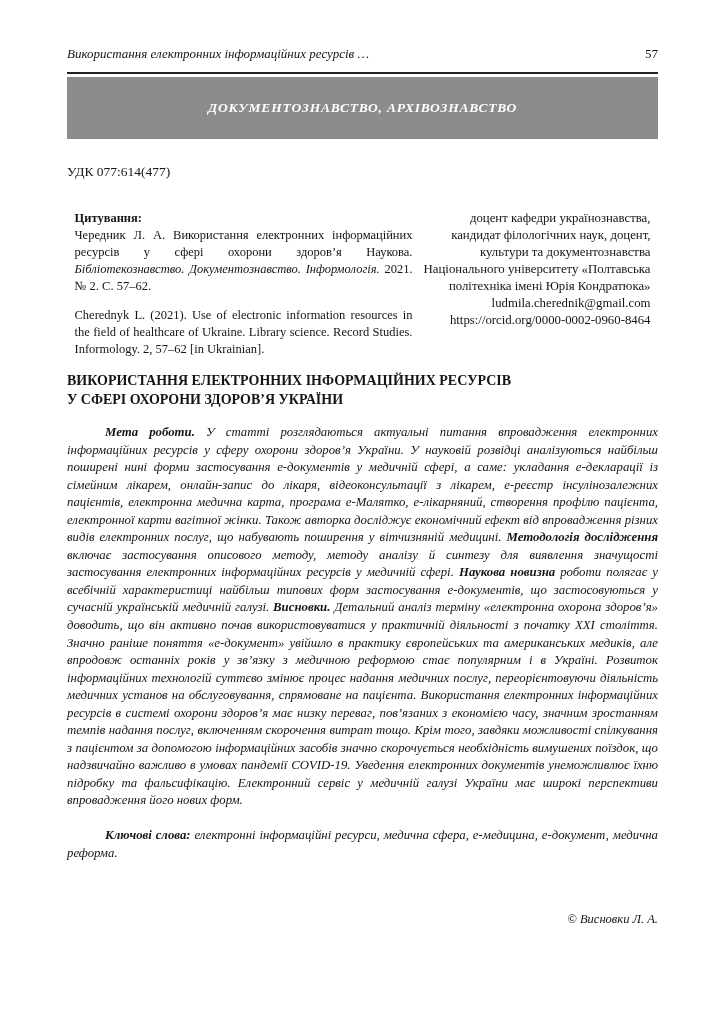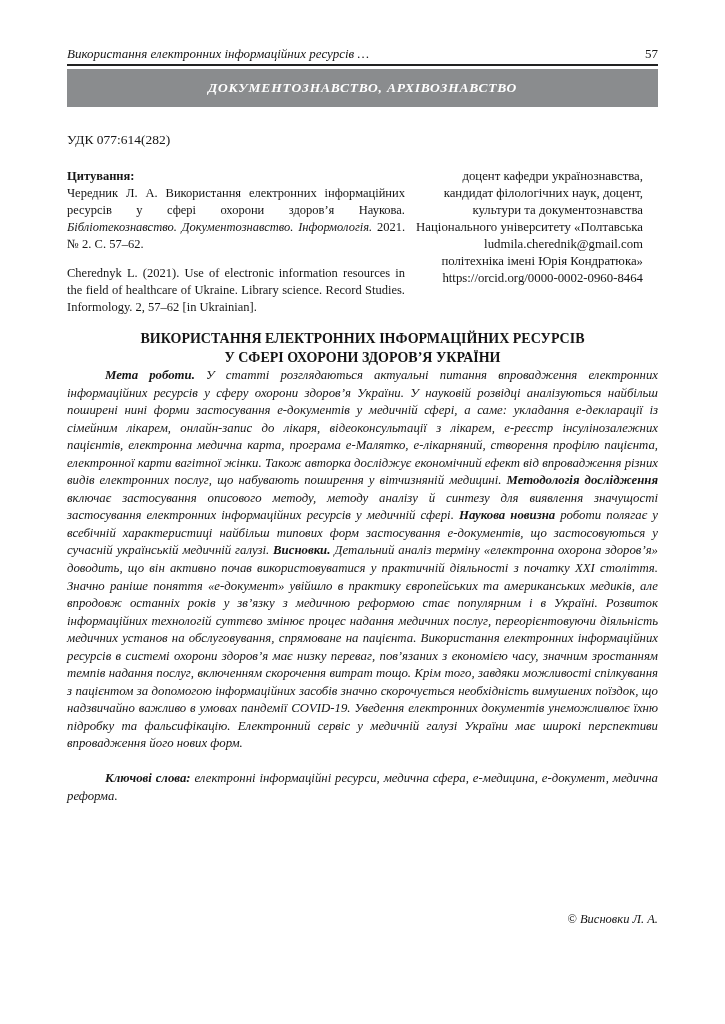--- a/index.html
+++ b/index.html
@@ -5,43 +5,43 @@
   html,body{margin:0;padding:0;}
   body{
     width:725px;height:1024px;position:relative;background:#ffffff;
     font-family:"Liberation Serif","DejaVu Serif",serif;color:#151515;
     -webkit-font-smoothing:antialiased;overflow:hidden;
   }
   .content{position:absolute;left:67px;top:0;width:591px;}
   
   .running-head{
     margin-top:46px;display:flex;justify-content:space-between;align-items:flex-start;
-    border-bottom:2px solid #222;padding-bottom:2px;
+    border-bottom:2px solid #222;padding-bottom:10px;
     font-style:italic;font-size:13px;
   }
   .running-head .pageno{font-style:normal;font-size:13px;}
   
   .banner{
-    margin-top:3px;height:38px;display:flex;align-items:center;justify-content:center;
+    margin-top:3px;height:62px;display:flex;align-items:center;justify-content:center;
     color:#ffffff;font-weight:bold;font-style:italic;font-size:13.5px;letter-spacing:.8px;
   }
   
   .udc{margin-top:25px;font-size:13.5px;}
   
-  .meta-row{margin-top:20px;display:flex;justify-content:flex-start;}
+  .meta-row{margin-top:30px;display:flex;justify-content:center;}
   .cite-col{width:338px;font-size:12.5px;line-height:17px;text-align:justify;}
   .cite-label{font-weight:bold;}
   .cite-en{margin-top:12px;}
   .author-col{width:238px;text-align:right;font-size:12.8px;line-height:17px;}
   .author-name{font-weight:bold;font-style:italic;}
   
-  .title{margin-top:13px;text-align:center;font-weight:bold;font-size:14px;line-height:19px;}
+  .title{margin-top:13px;text-align:left;font-weight:bold;font-size:14px;line-height:19px;}
   
   .abstract{
-    margin-top:0;font-style:italic;font-size:12.8px;line-height:17.55px;
+    margin-top:15px;font-style:italic;font-size:12.8px;line-height:17.55px;
     text-align:justify;text-indent:38px;
   }
   .abstract .b,.kw .b{font-weight:bold;}
   .i{font-style:italic;}
   .kw{
     margin-top:17px;font-style:italic;font-size:12.8px;line-height:17.55px;
     text-align:justify;text-indent:38px;
   }
   .footer-copy{
     position:absolute;right:67px;top:912px;font-style:italic;font-size:12.5px;
@@ -54,35 +54,35 @@
 
   <div class="running-head">
     <span>Використання електронних інформаційних ресурсів …</span>
     <span class="pageno">57</span>
   </div>
 
   <div class="banner" style="background: rgb(138, 140, 142);">
     <span>ДОКУМЕНТОЗНАВСТВО, АРХІВОЗНАВСТВО</span>
   </div>
 
-  <div class="udc">УДК 077:614(282)</div>
+  <div class="udc">УДК 077:614(477)</div>
 
   <div class="meta-row">
     <div class="cite-col">
       <div class="cite-label">Цитування:</div>
       <div class="cite-ua"><span>Чередник Л. А. Використання електронних інформаційних ресурсів у сфері охорони здоров’я Наукова. </span><span class="i">Бібліотекознавство. Документознавство. Інформологія.</span><span> 2021. № 2. С. 57–62.</span></div>
       <div class="cite-en">Cherednyk L. (2021). Use of electronic information resources in the field of healthcare of Ukraine. Library science. Record Studies. Informology. 2, 57–62 [in Ukrainian].</div>
     </div>
     <div class="author-col">
       <div>доцент кафедри українознавства,</div>
       <div>кандидат філологічних наук, доцент,</div>
       <div>культури та документознавства</div>
       <div>Національного університету «Полтавська</div>
+      <div>політехніка імені Юрія Кондратюка»</div>
       <div>ludmila.cherednik@gmail.com</div>
-      <div>політехніка імені Юрія Кондратюка»</div>
       <div>https://orcid.org/0000-0002-0960-8464</div>
     </div>
   </div>
 
   <div class="title">
     <div>ВИКОРИСТАННЯ ЕЛЕКТРОННИХ ІНФОРМАЦІЙНИХ РЕСУРСІВ</div>
     <div>У СФЕРІ ОХОРОНИ ЗДОРОВ’Я УКРАЇНИ</div>
   </div>
 
   <p class="abstract"><span class="b">Мета роботи.</span><span> У статті розглядаються актуальні питання впровадження електронних інформаційних ресурсів у сферу охорони здоров’я України. У науковій розвідці аналізуються найбільш поширені нині форми застосування е-документів у медичній сфері, а саме: укладання е-декларації із сімейним лікарем, онлайн-запис до лікаря, відеоконсультації з лікарем, е-реєстр інсулінозалежних пацієнтів, електронна медична карта, програма е-Малятко, е-лікарняний, створення профілю пацієнта, електронної карти вагітної жінки. Також авторка досліджує економічний ефект від впровадження різних видів електронних послуг, що набувають поширення у вітчизняній медицині. </span><span class="b">Методологія дослідження</span><span> включає застосування описового методу, методу аналізу й синтезу для виявлення значущості застосування електронних інформаційних ресурсів у медичній сфері. </span><span class="b">Наукова новизна</span><span> роботи полягає у всебічній характеристиці найбільш типових форм застосування е-документів, що застосовуються у сучасній українській медичній галузі. </span><span class="b">Висновки.</span><span> Детальний аналіз терміну «електронна охорона здоров’я» доводить, що він активно почав використовуватися у практичній діяльності з початку XXI століття. Значно раніше поняття «е-документ» увійшло в практику європейських та американських медиків, але впродовж останніх років у зв’язку з медичною реформою стає популярним і в Україні. Розвиток інформаційних технологій суттєво змінює процес надання медичних послуг, переорієнтовуючи діяльність медичних установ на обслуговування, спрямоване на пацієнта. Використання електронних інформаційних ресурсів в системі охорони здоров’я має низку переваг, пов’язаних з економією часу, значним зростанням темпів надання послуг, включенням скорочення витрат тощо. Крім того, завдяки можливості спілкування з пацієнтом за допомогою інформаційних засобів значно скорочується необхідність вимушених поїздок, що надзвичайно важливо в умовах пандемії COVID-19. Уведення електронних документів унеможливлює їхню підробку та фальсифікацію. Електронний сервіс у медичній галузі України має широкі перспективи впровадження його нових форм.</span></p>

